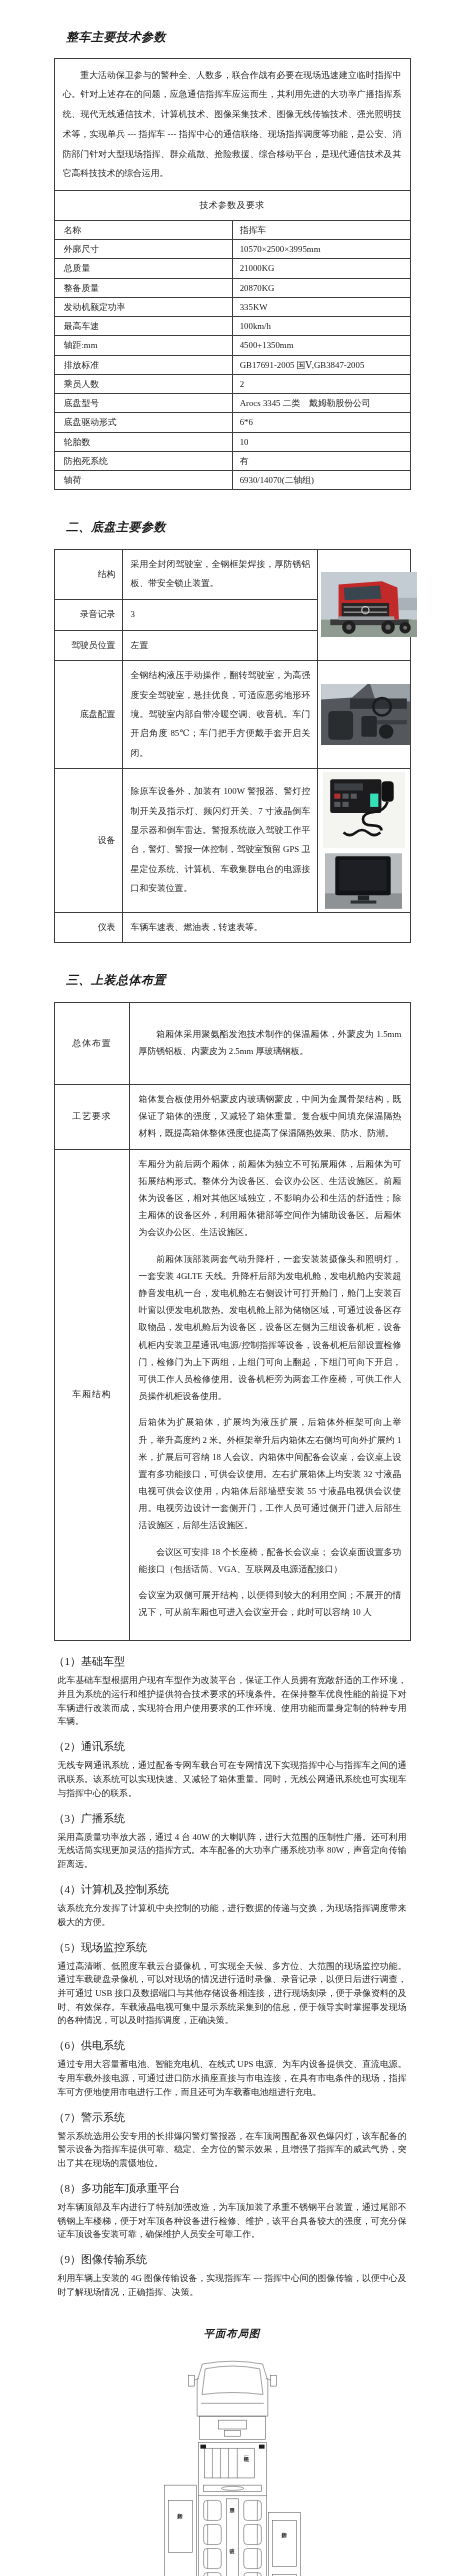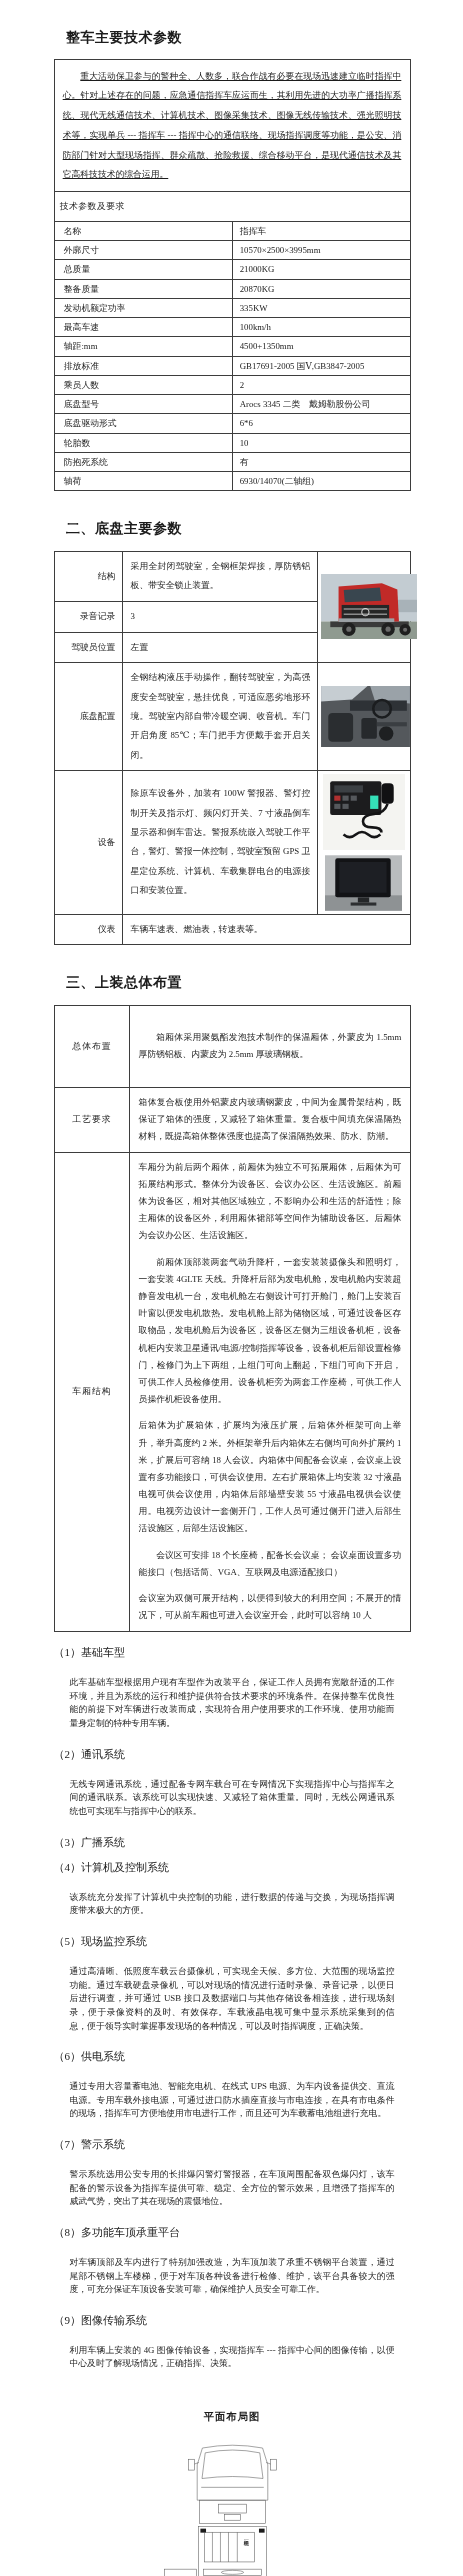--- a/index.html
+++ b/index.html
@@ -1,39 +1,39 @@
 <!DOCTYPE html>
 <html style="font-size:8.2px"><head>
 <meta charset="utf-8">
 <style>
   html,body{margin:0;padding:0;background:#ffffff;}
   .page{width:464px;height:3085px;background:#fff;position:relative;overflow:hidden;
         font-family:"Liberation Serif","DejaVu Serif",serif;color:#1c1c1c;}
   .content{width:357px;margin:0 auto;padding-top:29px;}
-  .sec-title{font-size:14px;font-weight:bold;margin:0 0 12.4px 12.4px;letter-spacing:0.5px;}
-  .center-title{font-size:10.3px;font-weight:bold;text-align:center;letter-spacing:1px;margin:0;}
+  .sec-title{font-size:12px;font-weight:bold;margin:0 0 12.4px 12.4px;letter-spacing:0.5px;font-style:italic;}
+  .center-title{font-size:10.3px;font-weight:bold;text-align:center;letter-spacing:1px;margin:0;font-style:italic;}
   table{width:100%;border-collapse:collapse;table-layout:fixed;}
   table,td{border:1px solid #3d3d3d;}
   td{padding:2.1px 7.2px;font-size:8.8px;vertical-align:middle;word-break:break-all;}
-  .intro-cell{padding:6.2px 8.2px;line-height:2.25;text-align:justify;text-decoration:underline;}
+  .intro-cell{padding:6.2px 8.2px;line-height:2.25;text-align:justify;}
   .indent{text-indent:2em;}
-  .hdr-cell{text-align:left;padding:8.2px 5.2px;letter-spacing:0.5px;}
+  .hdr-cell{text-align:center;padding:8.2px 5.2px;letter-spacing:0.5px;}
   .t1 .lab{width:48%;padding-left:9.3px;line-height:1.6;}
   .t1 .val{line-height:1.6;}
   .t2 .lab{width:17%;text-align:right;line-height:1.7;}
   .t2 .txt{width:56%;line-height:2.2;text-align:justify;padding:5.2px 7.2px;}
   .t2 .img{width:27%;text-align:center;vertical-align:middle;padding:3.1px 2.1px;}
   .t3 .lab{width:17%;text-align:center;line-height:2.6;letter-spacing:1px;}
   .t3 .txt{line-height:1.95;text-align:justify;padding:6.2px 8.2px;}
   .t3 .txt p{margin:0 0 9.3px 0;}
-  .t3 .txt p:last-child{margin-bottom:0;}
+  .t3 .txt p:last-child{margin-bottom:12px;}
   .tall{height:77px;}
   .features{margin-top:13.4px;font-size:8.8px;}
   .feat-h{margin:10.3px 0 5.2px 0;font-weight:normal;font-size:11px;}
-  .feat-b{margin:16px;line-height:1.55;text-align:justify;}
+  .feat-b{margin:4px;line-height:1.55;text-align:justify;}
   .plan-wrap{text-align:center;margin-top:15.5px;}
   .ph{display:block;}
   svg text{font-family:"Liberation Serif","DejaVu Serif",serif;}
   .vtxt{writing-mode:vertical-rl;text-orientation:upright;}
   .spacer56{height:29px;}
   .spacer44{height:23px;}
 </style>
 </head>
 <body>
 
@@ -230,20 +230,21 @@
       </tr>
     </tbody>
       </table>
 
     <div class="features">
       <h3 class="feat-h">（1）基础车型</h3>
       <p class="feat-b">此车基础车型根据用户现有车型作为改装平台，保证工作人员拥有宽敞舒适的工作环境，并且为系统的运行和维护提供符合技术要求的环境条件。在保持整车优良性能的前提下对车辆进行改装而成，实现符合用户使用要求的工作环境、使用功能而量身定制的特种专用车辆。</p>
       <h3 class="feat-h">（2）通讯系统</h3>
       <p class="feat-b">无线专网通讯系统，通过配备专网车载台可在专网情况下实现指挥中心与指挥车之间的通讯联系。该系统可以实现快速、又减轻了箱体重量。同时，无线公网通讯系统也可实现车与指挥中心的联系。</p>
       <h3 class="feat-h">（3）广播系统</h3>
+      <p class="feat-b">采用高质量功率放大器，通过 4 台 40W 的大喇叭阵，进行大范围的压制性广播。还可利用无线话筒实现更加灵活的指挥方式。本车配备的大功率广播系统功率 80W，声音定向传输距离远。</p>
       <h3 class="feat-h">（4）计算机及控制系统</h3>
       <p class="feat-b">该系统充分发挥了计算机中央控制的功能，进行数据的传递与交换，为现场指挥调度带来极大的方便。</p>
       <h3 class="feat-h">（5）现场监控系统</h3>
       <p class="feat-b">通过高清晰、低照度车载云台摄像机，可实现全天候、多方位、大范围的现场监控功能。通过车载硬盘录像机，可以对现场的情况进行适时录像、录音记录，以便日后进行调查，并可通过 USB 接口及数据端口与其他存储设备相连接，进行现场刻录，便于录像资料的及时、有效保存。车载液晶电视可集中显示系统采集到的信息，便于领导实时掌握事发现场的各种情况，可以及时指挥调度，正确决策。</p>
       <h3 class="feat-h">（6）供电系统</h3>
       <p class="feat-b">通过专用大容量蓄电池、智能充电机、在线式 UPS 电源、为车内设备提供交、直流电源。专用车载外接电源，可通过进口防水插座直接与市电连接，在具有市电条件的现场，指挥车可方便地使用市电进行工作，而且还可为车载蓄电池组进行充电。</p>
       <h3 class="feat-h">（7）警示系统</h3>
       <p class="feat-b">警示系统选用公安专用的长排爆闪警灯警报器，在车顶周围配备双色爆闪灯，该车配备的警示设备为指挥车提供可靠、稳定、全方位的警示效果，且增强了指挥车的威武气势，突出了其在现场的震慑地位。</p>
       <h3 class="feat-h">（8）多功能车顶承重平台</h3>
       <p class="feat-b">对车辆顶部及车内进行了特别加强改造，为车顶加装了承重不锈钢平台装置，通过尾部不锈钢上车楼梯，便于对车顶各种设备进行检修、维护，该平台具备较大的强度，可充分保证车顶设备安装可靠，确保维护人员安全可靠工作。</p>

